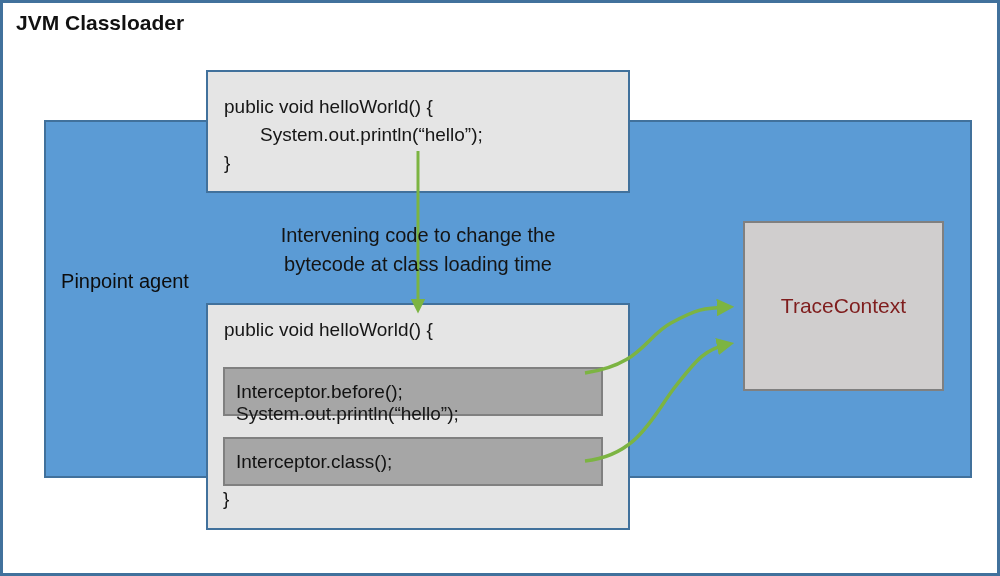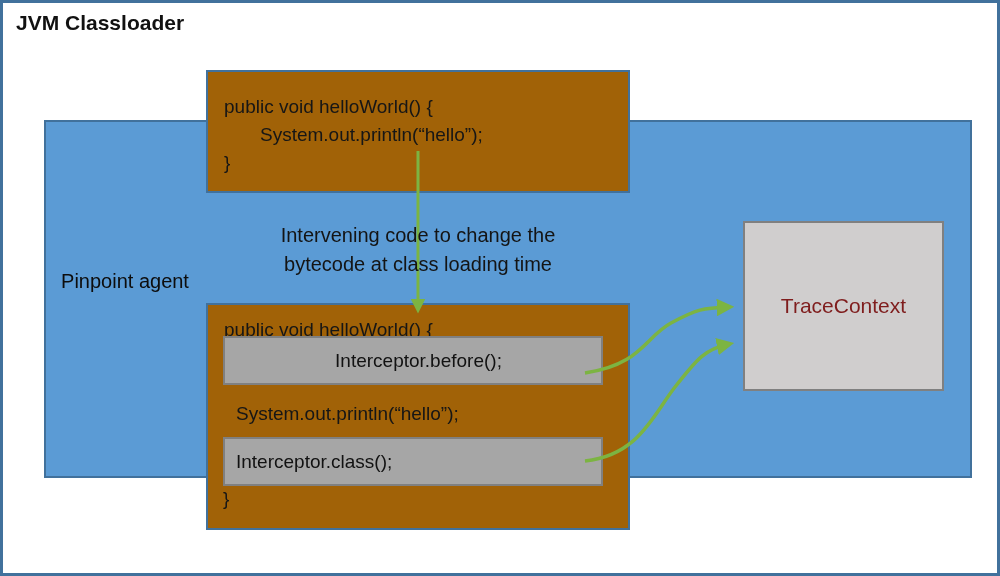--- a/index.html
+++ b/index.html
@@ -27,39 +27,39 @@
     border:2px solid var(--border-blue,#41719c);
     z-index:1;
   }
   .agent-label{
     left:58px;top:263px;width:128px;
     text-align:center;
     font-size:20px;font-weight:normal;line-height:30px;color:#0d0d0d;
     z-index:2;
   }
   .code-box{
-    background:#a16207;
+    background:#e5e5e5;
     border:2px solid var(--border-blue,#41719c);
     z-index:2;
     font-size:19px;color:#161616;
   }
   .code-box-top{ left:203px;top:67px;width:424px;height:123px; }
   .code-box-bottom{ left:203px;top:300px;width:424px;height:227px; }
   .code-line{position:absolute;white-space:pre;}
 
   .interceptor-bar{
     position:absolute;
     left:15px;width:365px;height:45px;
     background:var(--gray-fill,#a6a6a6);
     border:2px solid var(--gray-border,#808080);
     display:flex;align-items:center;
     padding-left:11px;
     font-size:19px;color:#121212;
   }
-  .bar-before{top:31px;justify-content:center;}
+  .bar-before{top:62px;}
   .bar-after{top:132px;}
 
   .annotation{
     left:208px;top:218px;width:414px;
     text-align:center;
     font-size:20px;line-height:29px;color:#141414;
     z-index:6;
   }
   .trace-box{
     left:740px;top:218px;width:201px;height:170px;

